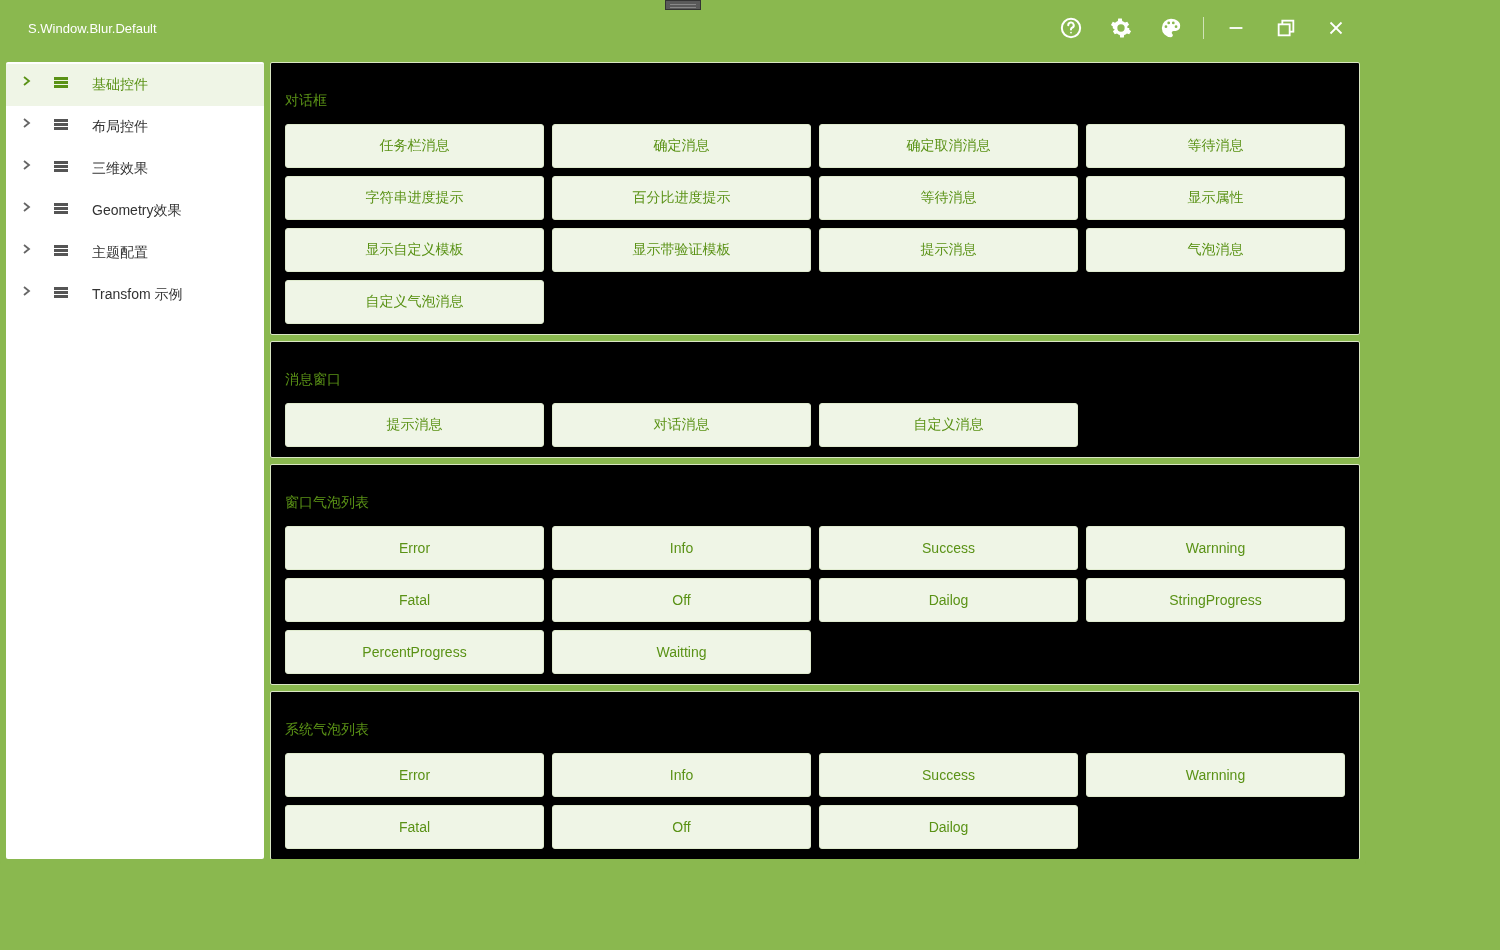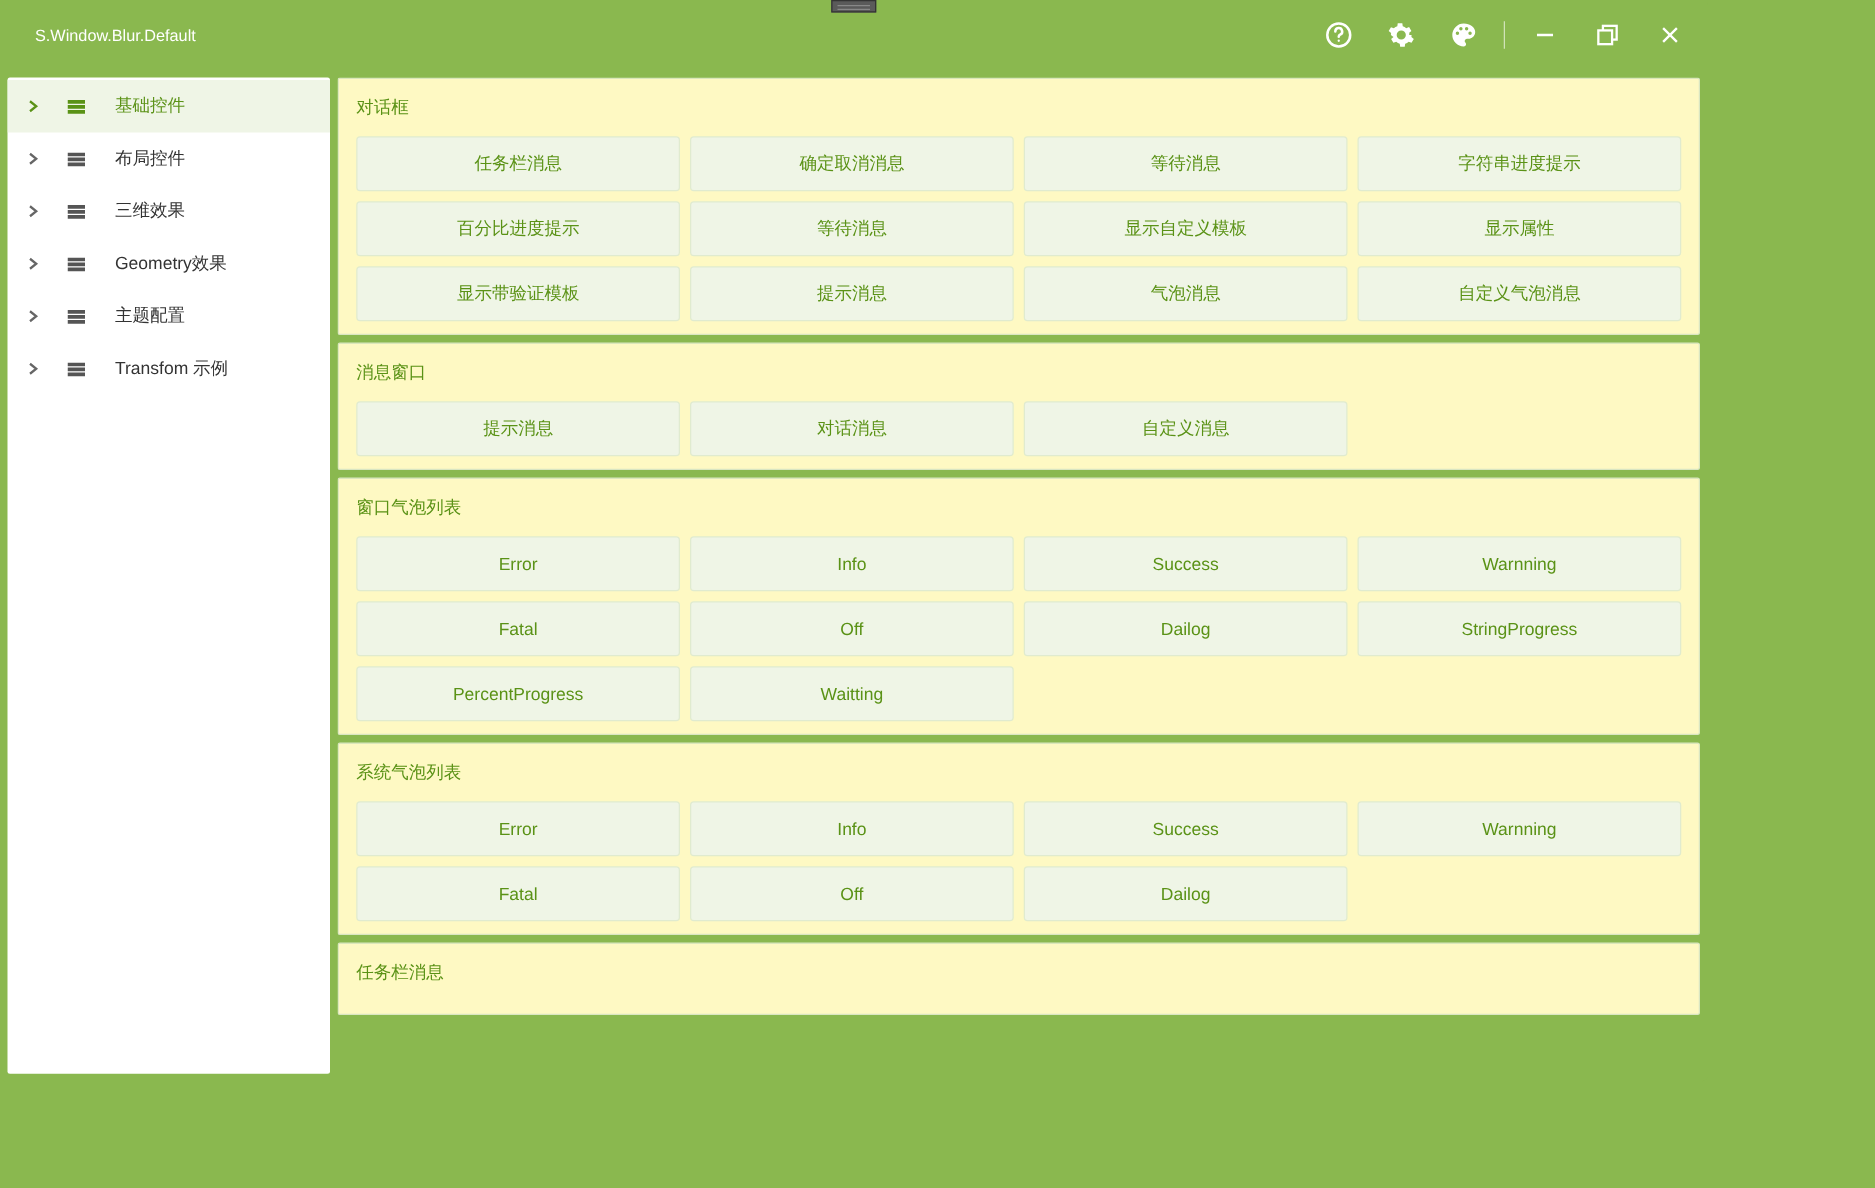--- a/index.html
+++ b/index.html
@@ -80,21 +80,21 @@
 }
 .sidebar {
   width: 258px;
   background: #fff;
   border-radius: 2px;
   overflow-y: auto;
   padding-top: 2px;
 }
 .sidebar-item {
   display: flex;
-  align-items: center;
+  align-items: flex-start;
   padding: 12px 16px;
   cursor: pointer;
   font-size: 14px;
   color: #333;
   gap: 22px;
 }
 .sidebar-item.active {
   background: #eff5e6;
   color: #5a9216;
 }
@@ -115,24 +115,24 @@
 }
 .main {
   flex: 1;
   display: flex;
   flex-direction: column;
   gap: 6px;
   overflow-y: auto;
   min-height: 0;
 }
 .section {
-  background: #fef9c3;
+  background: #000000;
   border: 1px solid #d9e6c2;
   border-radius: 2px;
-  padding: 14px 14px 10px 14px;
+  padding: 29px 14px 10px 14px;
 }
 .section-title {
   color: #5a9216;
   font-size: 14px;
   margin-bottom: 14px;
 }
 .button-grid {
   display: grid;
   grid-template-columns: repeat(4, 1fr);
   gap: 8px;
@@ -279,27 +279,28 @@
               <rect x="0" y="8" width="14" height="3" fill="#555"></rect>
             </svg></span>
           <span>Transfom 示例</span>
         </div>
       </div>
     <div class="main" id="main">
         <div class="section">
           <div class="section-title">对话框</div>
           <div class="button-grid">
             <div class="grid-btn">任务栏消息</div>
+            <div class="grid-btn">确定消息</div>
             <div class="grid-btn">确定取消消息</div>
             <div class="grid-btn">等待消息</div>
             <div class="grid-btn">字符串进度提示</div>
             <div class="grid-btn">百分比进度提示</div>
             <div class="grid-btn">等待消息</div>
+            <div class="grid-btn">显示属性</div>
             <div class="grid-btn">显示自定义模板</div>
-            <div class="grid-btn">显示属性</div>
             <div class="grid-btn">显示带验证模板</div>
             <div class="grid-btn">提示消息</div>
             <div class="grid-btn">气泡消息</div>
             <div class="grid-btn">自定义气泡消息</div>
           </div>
         </div>
         <div class="section">
           <div class="section-title">消息窗口</div>
           <div class="button-grid">
             <div class="grid-btn">提示消息</div>

